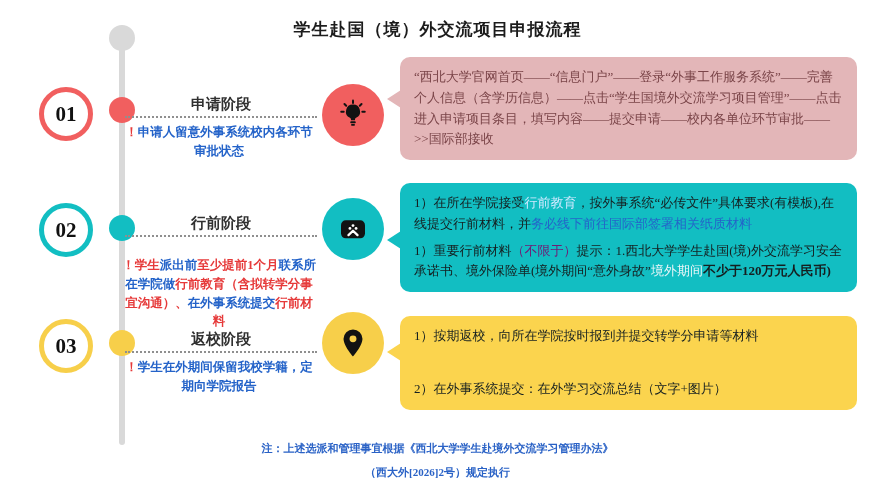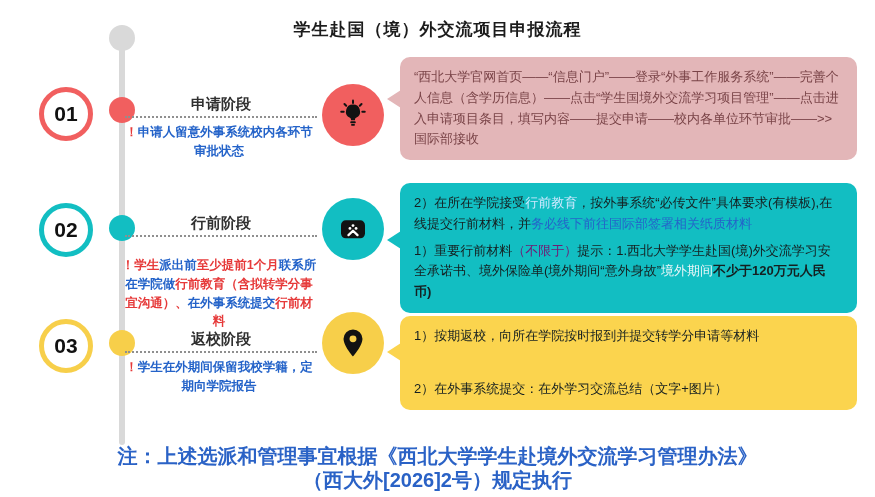--- a/index.html
+++ b/index.html
@@ -1,17 +1,17 @@
 <!DOCTYPE html>
 <html><head>
 <meta charset="utf-8">
 <style>
   html,body{margin:0;padding:0;background:#fff;}
   body{font-family:"Liberation Sans","DejaVu Sans",sans-serif;}
-  .canvas{position:relative;width:875px;height:497px;background:#fff;overflow:hidden;}
+  .canvas{position:relative;width:875px;height:497px;background:#fff;overflow:hidden;font-family:Liberation Serif, serif;}
 
   .page-title{position:absolute;top:18px;left:0;width:100%;text-align:center;
     font-size:17px;font-weight:bold;color:#1c1c1c;letter-spacing:1px;}
 
   
   .timeline{position:absolute;left:119px;top:38px;width:6px;height:407px;background:#d9d9d9;border-radius:3px;}
   .timeline-cap{position:absolute;left:109px;top:25px;width:26px;height:26px;border-radius:50%;background:#d9d9d9;}
 
   
   .num-circle{position:absolute;left:39px;width:44px;height:44px;border:5px solid #000;border-radius:50%;
@@ -52,21 +52,21 @@
   .seg-red{color:#e63a3a;}
   .seg-blue{color:#2463c9;}
   .seg-black{color:#151f20;}
   .seg-maroon{color:#7a4448;}
   .seg-orange{color:#701a75;}
   .seg-light{color:#e9f6f8;}
   .seg-lightblue{color:#cfe9ff;}
   .seg-bold{font-weight:bold;}
 
   .footer{position:absolute;left:0;width:100%;text-align:center;
-    font-size:20px;font-weight:bold;color:#2a62c6;line-height:1.6;}
+    font-size:11px;font-weight:bold;color:#2a62c6;line-height:1.6;}
   .footer-1{top:440px;}
   .footer-2{top:464px;}
 </style>
 </head>
 <body>
 
 <div class="canvas">
 
   <div class="page-title">学生赴国（境）外交流项目申报流程</div>
 
@@ -109,21 +109,21 @@
       <svg viewBox="0 0 24 24">
         <rect x="3" y="5.5" width="18" height="13.5" rx="3.6" fill="#121212"></rect>
         <circle cx="12" cy="9.4" r="1.05" fill="#fff"></circle>
         <circle cx="9.7" cy="11.6" r="1.05" fill="#fff"></circle>
         <circle cx="14.3" cy="11.6" r="1.05" fill="#fff"></circle>
         <path d="M8.6 16.6 12 13.3l3.4 3.3" stroke="#fff" stroke-width="1.7" fill="none" stroke-linecap="round" stroke-linejoin="round"></path>
       </svg>
     </div>
     <div class="tail" style="border-right-color: rgb(18, 190, 194);"></div>
     <div class="bubble" style="background-color: rgb(18, 190, 194);">
-      <p><span class="seg-black">2）在所在学院接受</span><span class="seg-lightblue">行前教育</span><span class="seg-black">，按外事系统“必传文件”具体要求(有模板),在线提交行前材料，并</span><span class="seg-blue">务必线下前往国际部签署相关纸质材料</span></p>
+      <p><span class="seg-black">1）在所在学院接受</span><span class="seg-lightblue">行前教育</span><span class="seg-black">，按外事系统“必传文件”具体要求(有模板),在线提交行前材料，并</span><span class="seg-blue">务必线下前往国际部签署相关纸质材料</span></p>
       <p><span class="seg-black">1）重要行前材料</span><span class="seg-orange">（不限于）</span><span class="seg-black">提示：1.西北大学学生赴国(境)外交流学习安全承诺书、境外保险单(境外期间“意外身故”</span><span class="seg-light">境外期间</span><span class="seg-black seg-bold">不少于120万元人民币)</span></p>
     </div>
   </div>
 
   <div class="s3">
     <div class="num-circle" style="border-color: rgb(247, 207, 74);">03</div>
     <div class="dot" style="background-color: rgb(247, 207, 74);"></div>
     <div class="stage-label">返校阶段</div>
     <div class="dotline"></div>
     <div class="stage-note"><span class="seg-red">！</span><span class="seg-blue">学生在外期间保留我校学籍，定期向学院报告</span></div>

